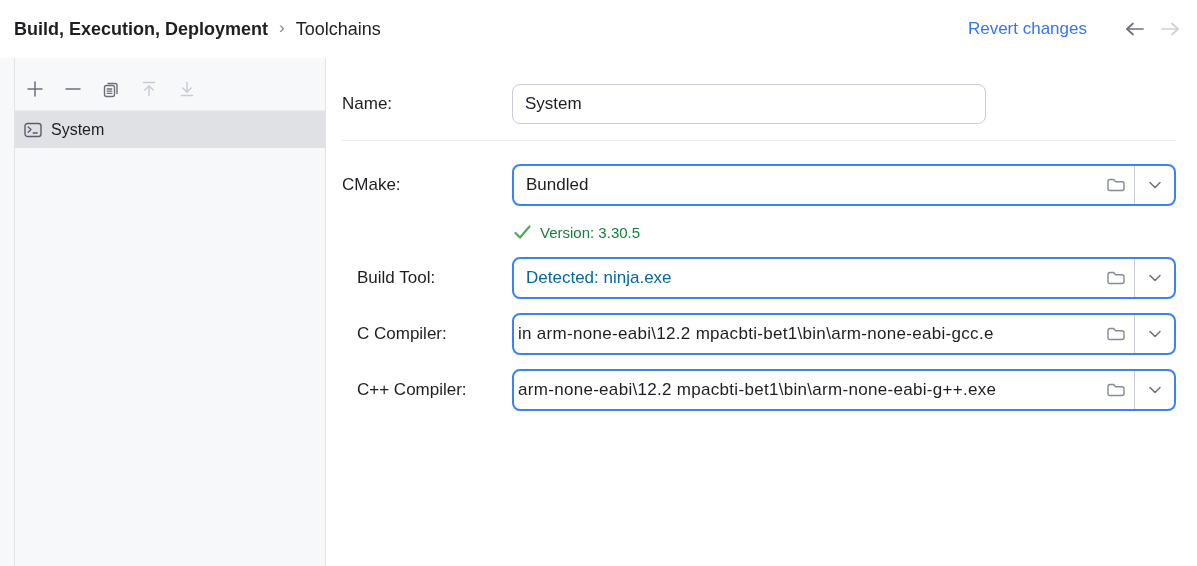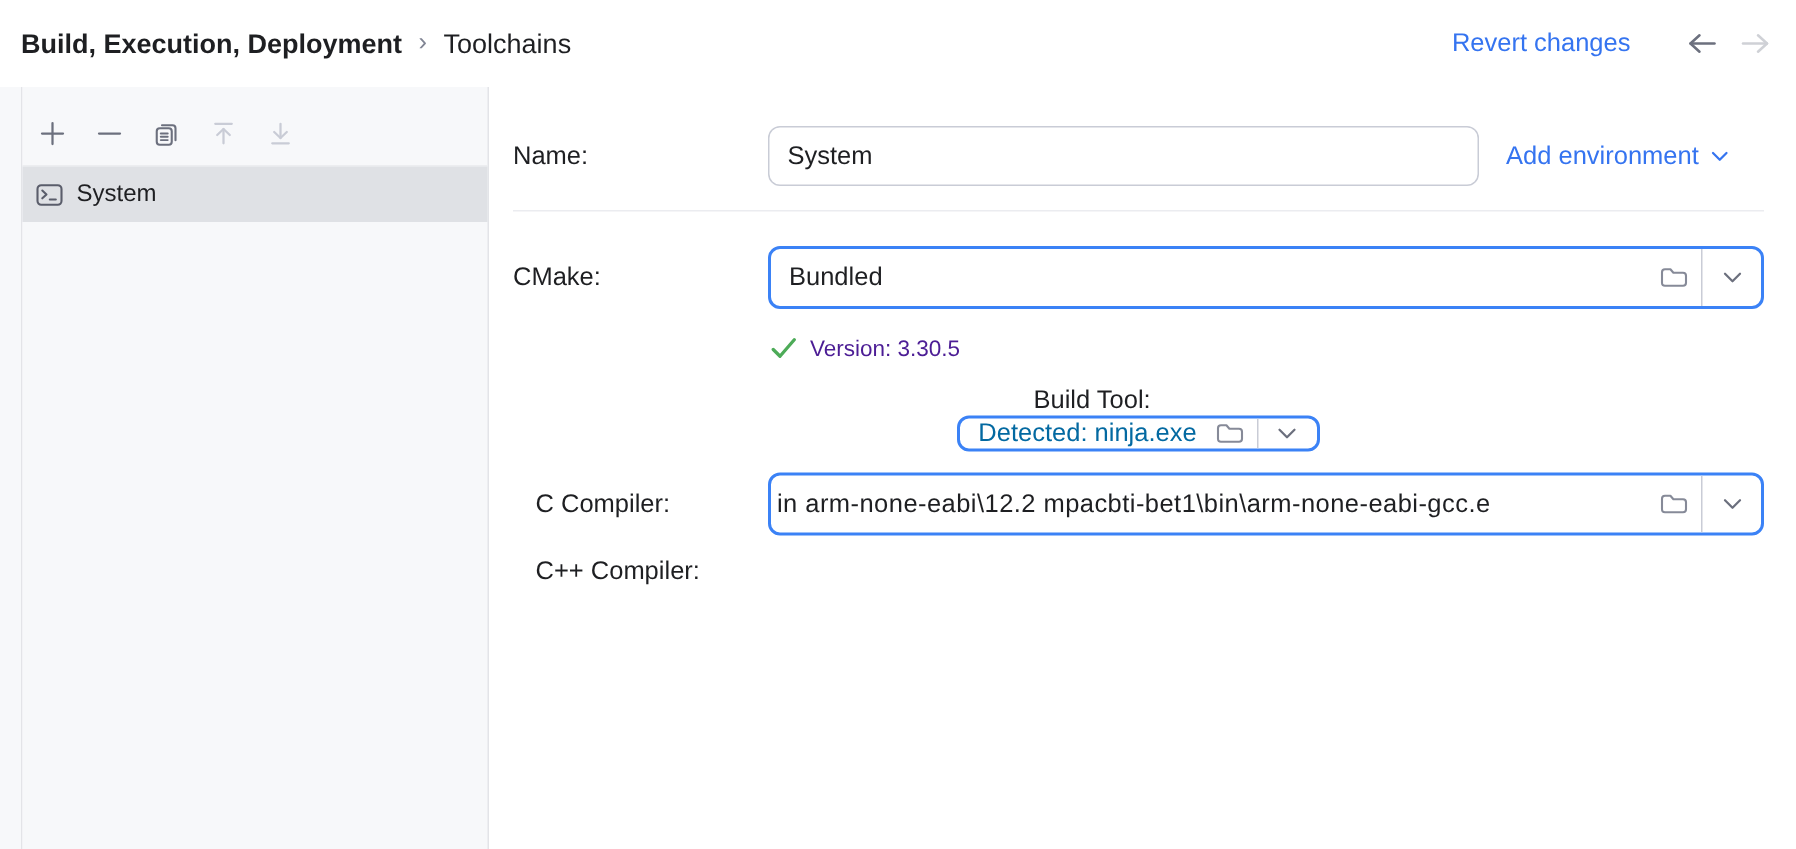--- a/index.html
+++ b/index.html
@@ -156,25 +156,25 @@
     cursor: pointer;
     flex-shrink: 0;
   }
 
   .status-row {
     display: flex;
     align-items: center;
     gap: 9px;
     margin: 18px 0 0 172px;
     font-size: 15px;
-    color: #4c1d95;
+    color: #15803d;
   }
 
   .mt-23 { margin-top: 23px; }
-  .mt-16 { margin-top: 16px; flex-direction: column; }
+  .mt-16 { margin-top: 16px; }
   .mt-14 { margin-top: 14px; }
   .mt-57 { margin-top: 57px; }
   .status-debugger { margin-top: 19px; }
 
   svg { display: block; }
 </style>
 </head>
 <body>
 
 <div class="header">
@@ -266,26 +266,20 @@
       <span>System</span>
     </div>
   </div>
 </div>
 
 <div class="main">
 
   <div class="form-row">
     <span class="lbl">Name:</span>
     <input class="text-input" type="text" value="System" style="">
-    <span class="add-env">
-      <span>Add environment</span>
-      <svg width="13" height="9" viewBox="0 0 13 9">
-          <polyline points="2,2 6.5,6.5 11,2" stroke="#3574F0" stroke-width="1.5" fill="none" stroke-linecap="round" stroke-linejoin="round"></polyline>
-        </svg>
-    </span>
   </div>
 
   <div class="separator"></div>
 
   <div class="form-row mt-23">
     <span class="lbl">CMake:</span>
     <div class="combo">
       <div class="combo-text">Bundled</div>
       <span class="folder-btn">
         <svg width="22" height="20" viewBox="0 0 22 20" fill="none">
@@ -341,17 +335,31 @@
       <span class="chevron-btn">
         <svg width="14" height="9" viewBox="0 0 14 9">
             <polyline points="2,1.5 7,6.5 12,1.5" stroke="#6C707E" stroke-width="1.5" fill="none" stroke-linecap="round" stroke-linejoin="round"></polyline>
           </svg>
       </span>
     </div>
   </div>
 
   <div class="form-row mt-14">
     <span class="lbl indent">C++ Compiler:</span>
+    <div class="combo">
+      <div class="combo-text path">arm-none-eabi\12.2 mpacbti-bet1\bin\arm-none-eabi-g++.exe</div>
+      <span class="folder-btn">
+        <svg width="22" height="20" viewBox="0 0 22 20" fill="none">
+            <path d="M3 6.5 Q3 4.5 5 4.5 H8.6 L10.6 6.8 H17 Q19 6.8 19 8.8 V13.5 Q19 15.5 17 15.5 H5 Q3 15.5 3 13.5 Z" stroke="#868A98" stroke-width="1.4" stroke-linejoin="round"></path>
+          </svg>
+      </span>
+      <span class="combo-vdiv"></span>
+      <span class="chevron-btn">
+        <svg width="14" height="9" viewBox="0 0 14 9">
+            <polyline points="2,1.5 7,6.5 12,1.5" stroke="#6C707E" stroke-width="1.5" fill="none" stroke-linecap="round" stroke-linejoin="round"></polyline>
+          </svg>
+      </span>
+    </div>
   </div>
 
 
 
 </div>
 
 </body></html>

